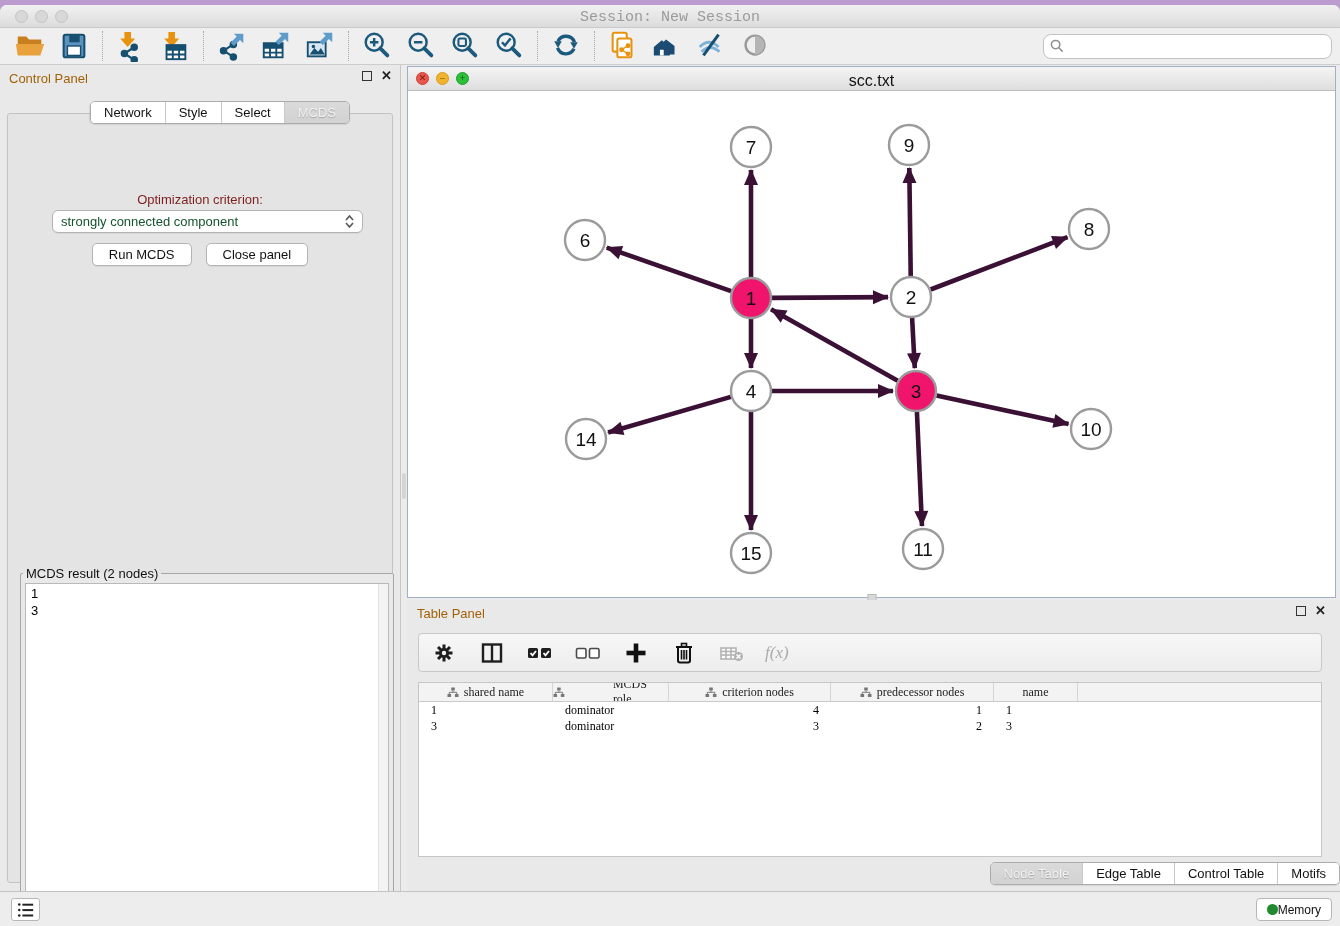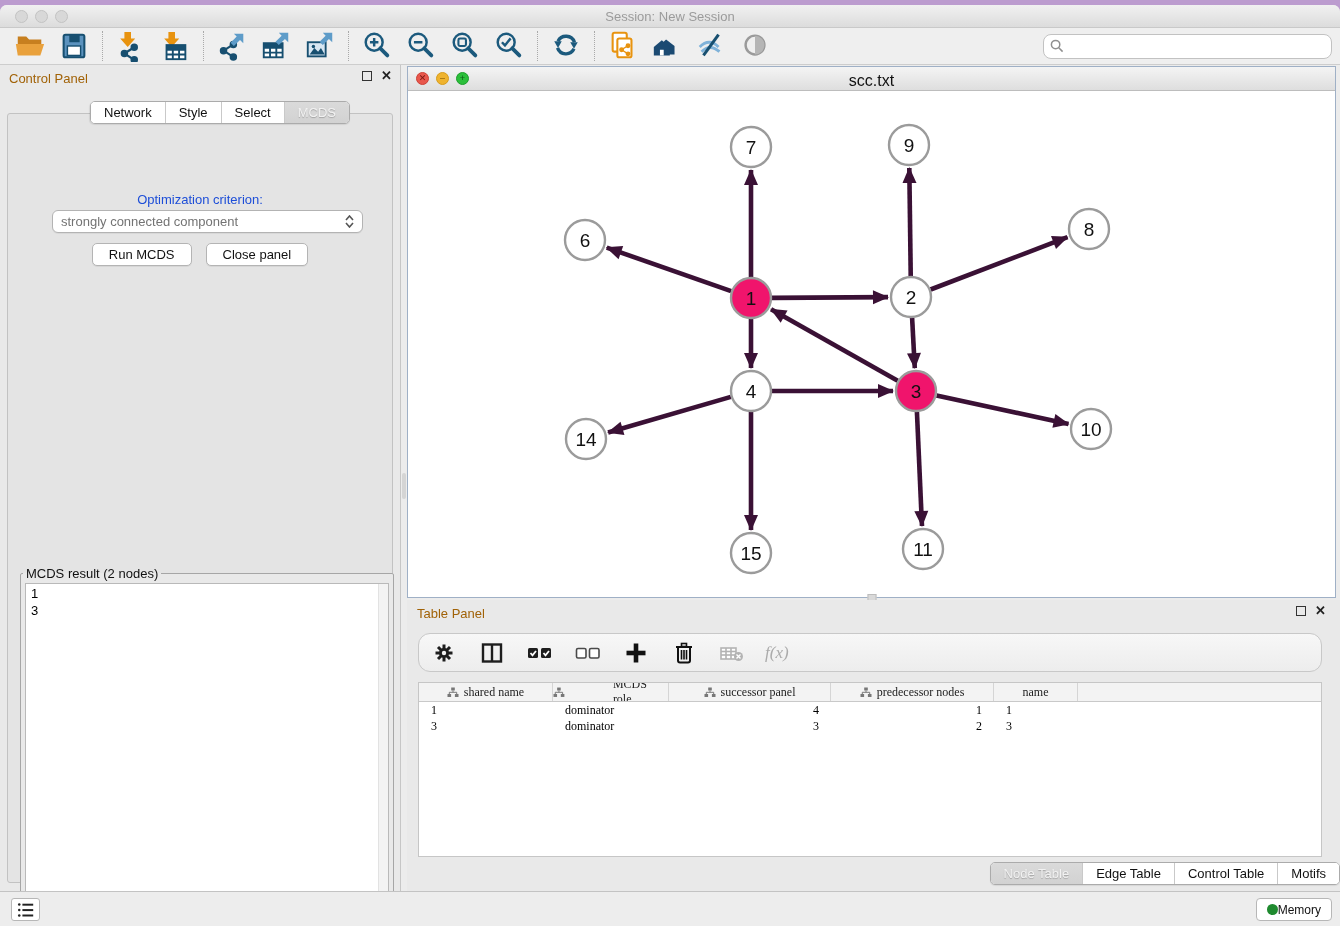--- a/index.html
+++ b/index.html
@@ -5,21 +5,21 @@
   * { margin:0; padding:0; box-sizing:border-box; }
   html,body { width:1340px; height:926px; overflow:hidden; }
   body { font-family:"Liberation Sans", sans-serif; background:#BC9CCF; }
   .app { position:absolute; inset:0; }
   .win { position:absolute; left:0; right:0; top:5px; bottom:0; background:#ECECEC; border-radius:7px 7px 0 0; overflow:hidden; }
 
   
   .titlebar { position:absolute; left:0; right:0; top:0; height:23px;
     background:linear-gradient(#F1F1F1,#DCDCDC); border-bottom:1px solid #C9C9C9; }
   .titlebar .title { position:absolute; left:0; right:0; top:4px; text-align:center;
-    font-size:13px; color:#9B9B9B; }
+    font-size:15px; color:#9B9B9B;font-family:Liberation Mono, monospace; }
   .lights { position:absolute; left:15px; top:5px; display:flex; gap:7px; }
   .light { width:13px; height:13px; border-radius:50%; background:#D8D8D8; border:1px solid #C2C2C2;
     display:flex; align-items:center; justify-content:center; font-size:9px; line-height:1; }
   .light.red    { background:#E8574C; border-color:#CE4136; color:#7A1712; }
   .light.yellow { background:#EFB32E; border-color:#D79C1B; color:#8A5D06; }
   .light.green  { background:#2BBF3A; border-color:#1D9E2C; color:#0D5C16; }
 
   
   .toolbar { position:absolute; left:0; right:0; top:23px; height:37px;
     background:#EFEFEF; border-bottom:1px solid #CDCDCD; display:flex; align-items:center; padding:0 8px; }
@@ -41,24 +41,24 @@
 
   .cp-inner { position:absolute; left:7px; right:7px; top:48px; bottom:8px;
     background:#E4E4E4; border:1px solid #C2C2C2; border-radius:3px; }
   .seg-tabs { position:absolute; left:50%; transform:translateX(-50%); top:36px; display:inline-flex;
     background:#fff; border:1px solid #ABABAB; border-radius:5px; overflow:hidden; z-index:5;
     box-shadow:0 1px 1px rgba(0,0,0,.08);margin-left:20px; }
   .seg { padding:3px 13px; font-size:13px; color:#111; background:#fff; border-left:1px solid #C9C9C9; white-space:nowrap; }
   .seg:first-child { border-left:none; }
   .seg.active-disabled { background:linear-gradient(#DADADA,#D2D2D2); color:#F2F2F2; text-shadow:0 1px 1px #A3A3A3; }
 
-  .opt-label { position:absolute; left:0; right:0; top:78px; text-align:center; font-size:13px; color:#1d4ed8; }
+  .opt-label { position:absolute; left:0; right:0; top:78px; text-align:center; font-size:13px; color:#7f1d1d; }
   .cp-select { position:absolute; left:44px; top:96px; width:311px; height:23px; background:#fff;
     border:1px solid #B3B3B3; border-radius:6px; display:flex; align-items:center; padding:0 8px;
-    font-size:13px; color:#737373; box-shadow:0 1px 0 rgba(0,0,0,.05); }
+    font-size:13px; color:#14532d; box-shadow:0 1px 0 rgba(0,0,0,.05); }
   .cp-select .stepper { margin-left:auto; display:flex; flex-direction:column; gap:1px; }
   .btn-row { position:absolute; left:0; right:0; top:129px; display:flex; justify-content:center; gap:14px; }
   .mac-btn { background:#fff; border:1px solid #B4B4B4; border-radius:5px; padding:3px 16px;
     font-size:13px; color:#111; box-shadow:0 1px 0 rgba(0,0,0,.06); }
 
   fieldset.result { position:absolute; left:12px; width:374px; top:452px; height:384px;
     border:1px solid #A6A6A6; border-radius:2px; background:#E9E9E9; }
   fieldset.result legend { font-size:13px; color:#111; padding:0 3px; margin-left:2px; }
   .result-box { position:absolute; left:4px; right:4px; top:2px; bottom:5px; background:#fff;
     border:1px solid #B9B9B9; }
@@ -74,21 +74,21 @@
   .net-title { position:absolute; left:0; right:0; top:5px; text-align:center; font-size:16px; color:#111; }
   .net-lights { position:absolute; left:8px; top:5px; display:flex; gap:7px; }
   .net-canvas { position:absolute; left:0; right:0; top:24px; bottom:0; background:#fff; overflow:hidden; }
   .grip { position:absolute; left:50%; bottom:-4px; transform:translateX(-50%);
     width:9px; height:7px; background:#D9D9D9; border:1px solid #BDBDBD; }
   .split-handle { position:absolute; left:402px; top:468px; width:4px; height:26px; background:#D5D5D5; border-radius:2px; }
 
   
   .tpanel { position:absolute; left:407px; right:0; top:595px; bottom:35px; background:#E9E9E9; }
   .tp-toolbar { position:absolute; left:11px; right:18px; top:33px; height:39px;
-    background:linear-gradient(#F7F7F7,#EDEDED); border:1px solid #C8C8C8; border-radius:12px;
+    background:linear-gradient(#F7F7F7,#EDEDED); border:1px solid #C8C8C8; border-radius:4px;
     display:flex; align-items:center; padding:0 8px; gap:14px; }
   .tp-btn { width:34px; height:30px; display:flex; align-items:center; justify-content:center; }
   .ttable { position:absolute; left:11px; right:18px; top:82px; bottom:34px; background:#fff; border:1px solid #C6C6C6;font-family:Liberation Serif, serif; }
   .thead { display:flex; height:19px; background:#F3F3F3; border-bottom:1px solid #C9C9C9; }
   .th { display:flex; align-items:center; justify-content:center; gap:5px; font-size:12px; color:#222;
     border-right:1px solid #D5D5D5; overflow:hidden; }
   .th.fill { flex:1; border-right:none; }
   .trow { display:flex; height:16px; }
   .td { font-size:12px; color:#000; padding:1px 12px 0 12px; overflow:hidden; white-space:nowrap; }
   .td.right { text-align:right; }
@@ -515,21 +515,21 @@
               </svg>
               <span>MCDS role</span>
             </div>
             <div class="th" style="width: 162px;">
               <svg width="12" height="11" viewBox="0 0 12 11">
                 <rect x="4.2" y="0.5" width="3.6" height="3" fill="#777"></rect>
                 <rect x="0.5" y="7" width="3.6" height="3" fill="#777"></rect>
                 <rect x="7.9" y="7" width="3.6" height="3" fill="#777"></rect>
                 <path d="M6 3.5 v1.8 M2.3 7 v-1.7 h7.4 V7" stroke="#777" fill="none" stroke-width="1"></path>
               </svg>
-              <span>successor panel</span>
+              <span>criterion nodes</span>
             </div>
             <div class="th" style="width: 163px;">
               <svg width="12" height="11" viewBox="0 0 12 11">
                 <rect x="4.2" y="0.5" width="3.6" height="3" fill="#777"></rect>
                 <rect x="0.5" y="7" width="3.6" height="3" fill="#777"></rect>
                 <rect x="7.9" y="7" width="3.6" height="3" fill="#777"></rect>
                 <path d="M6 3.5 v1.8 M2.3 7 v-1.7 h7.4 V7" stroke="#777" fill="none" stroke-width="1"></path>
               </svg>
               <span>predecessor nodes</span>
             </div>

